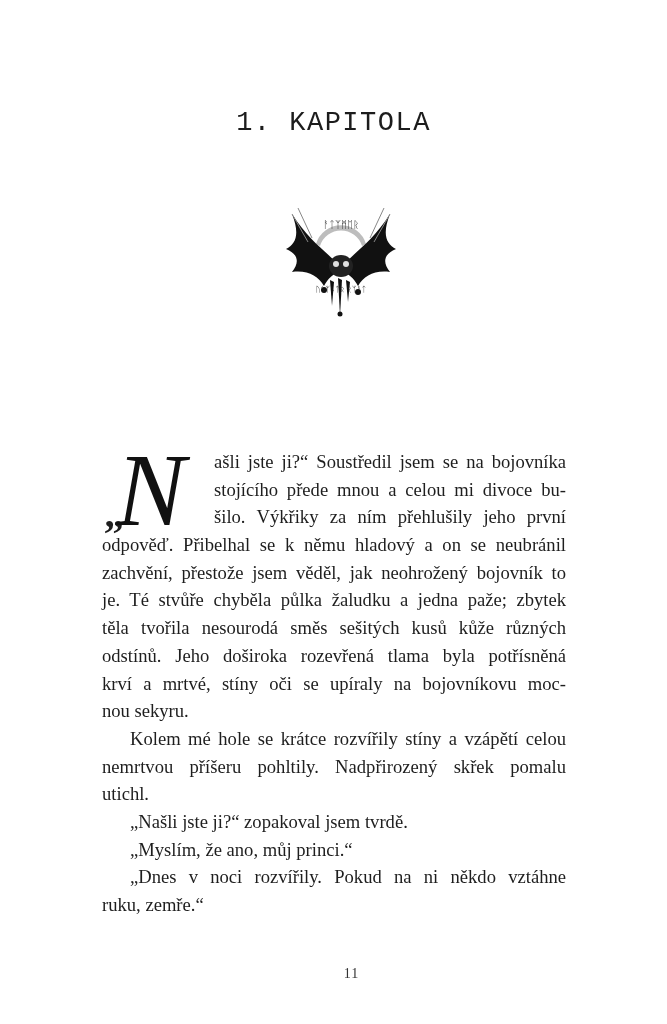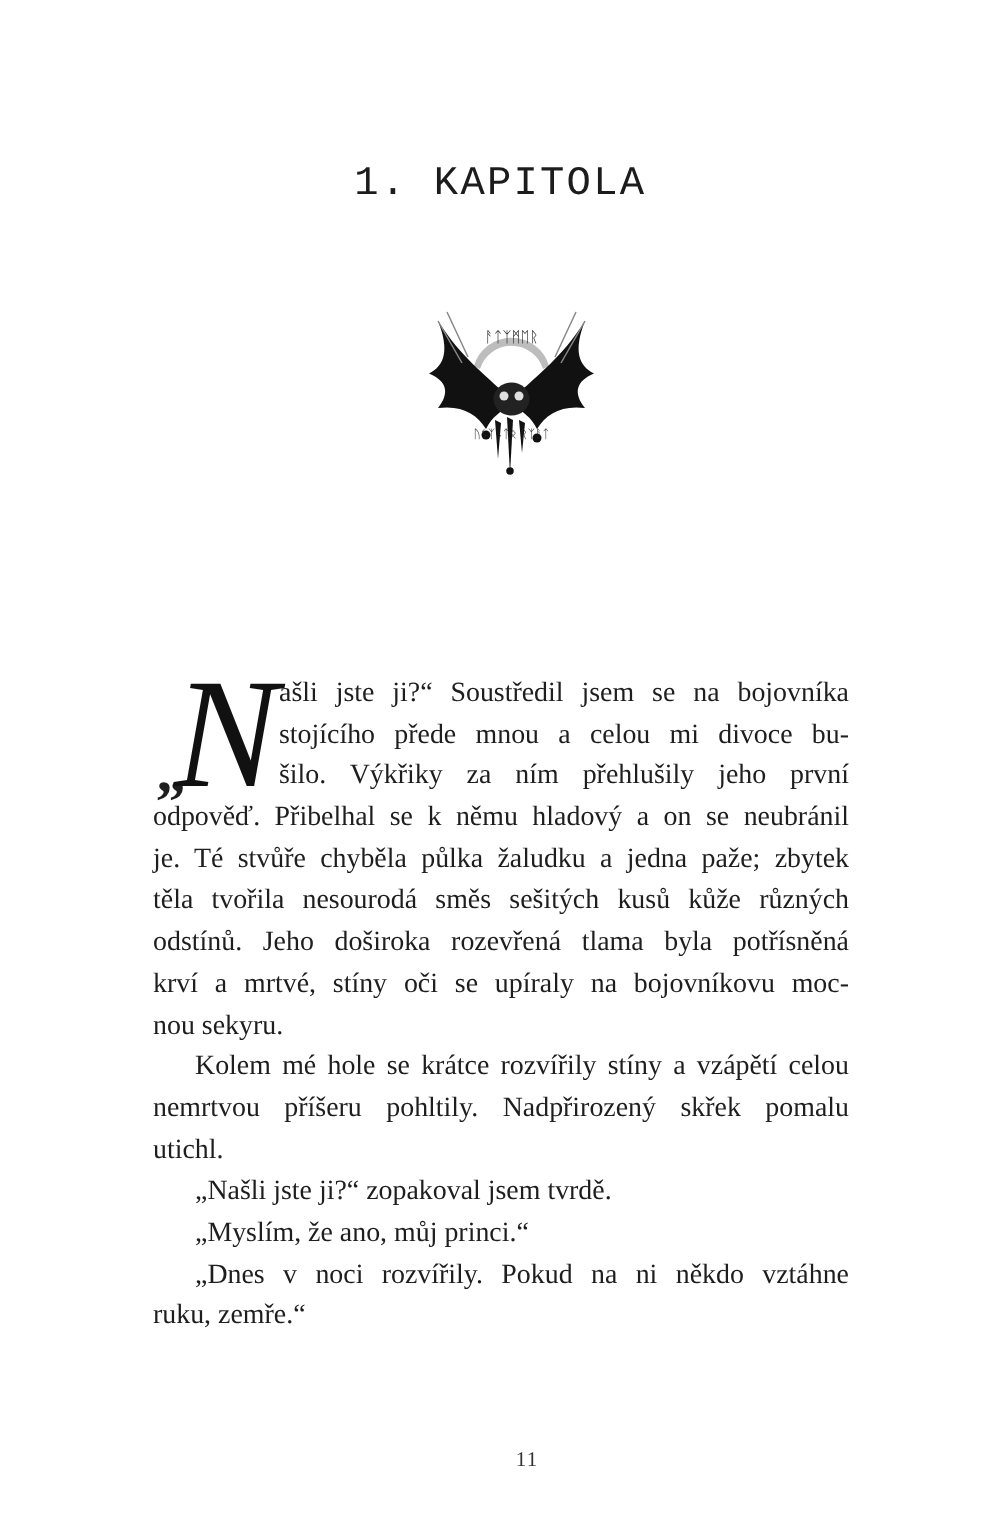--- a/index.html
+++ b/index.html
@@ -11,21 +11,21 @@
     .text { position: absolute; left: 102px; width: 464px; top: 448px;
       font-family: "Liberation Serif", serif; font-size: 18.6px; line-height: 27.7px; color: #1e1e1e; }
     .line { display: block; white-space: nowrap; text-align: justify; text-align-last: justify; height: 27.7px; }
     .line.last { text-align-last: left; }
     .indent { padding-left: 28px; }
     .dropcap-wrap { position: absolute; left: 0; top: 0; width: 110px; height: 90px; }
     .dropcap-quote { position: absolute; left: 2px; top: 46px; font-size: 40px; font-weight: bold; line-height: 40px;
       font-family: "Liberation Serif", serif; }
     .dropcap-n { position: absolute; left: 14px; top: -10px; font-size: 104px; line-height: 104px;
       font-family: "Liberation Serif", serif; font-style: italic; color: #111; }
-    .wrapped { margin-left: 84px; }
+    .wrapped { margin-left: 112px; }
     .page-number { position: absolute; top: 966px; left: 0; width: 667px; text-align: center;
       font-family: "Liberation Serif", serif; font-size: 14px; color: #333; letter-spacing: 1px; margin-left: 18px; }
   </style>
 </head>
 <body>
 
 <div class="chapter-title">1. KAPITOLA</div>
 
 <svg class="emblem" viewBox="0 0 126 124">
   <g fill="#111">
@@ -57,20 +57,21 @@
   <div class="dropcap-wrap">
     <span class="dropcap-quote">„</span>
     <span class="dropcap-n">N</span>
   </div>
 
   <div>
     <span class="line wrapped">ašli jste ji?“ Soustředil jsem se na bojovníka</span>
     <span class="line wrapped">stojícího přede mnou a celou mi divoce bu-</span>
     <span class="line wrapped">šilo. Výkřiky za ním přehlušily jeho první</span>
     <span class="line">odpověď. Přibelhal se k němu hladový a on se neubránil</span>
+    <span class="line">zachvění, přestože jsem věděl, jak neohrožený bojovník to</span>
     <span class="line">je. Té stvůře chyběla půlka žaludku a jedna paže; zbytek</span>
     <span class="line">těla tvořila nesourodá směs sešitých kusů kůže různých</span>
     <span class="line">odstínů. Jeho doširoka rozevřená tlama byla potřísněná</span>
     <span class="line">krví a mrtvé, stíny oči se upíraly na bojovníkovu moc-</span>
     <span class="line last">nou sekyru.</span>
   </div>
 
   <div>
     <span class="line indent">Kolem mé hole se krátce rozvířily stíny a vzápětí celou</span>
     <span class="line">nemrtvou příšeru pohltily. Nadpřirozený skřek pomalu</span>

